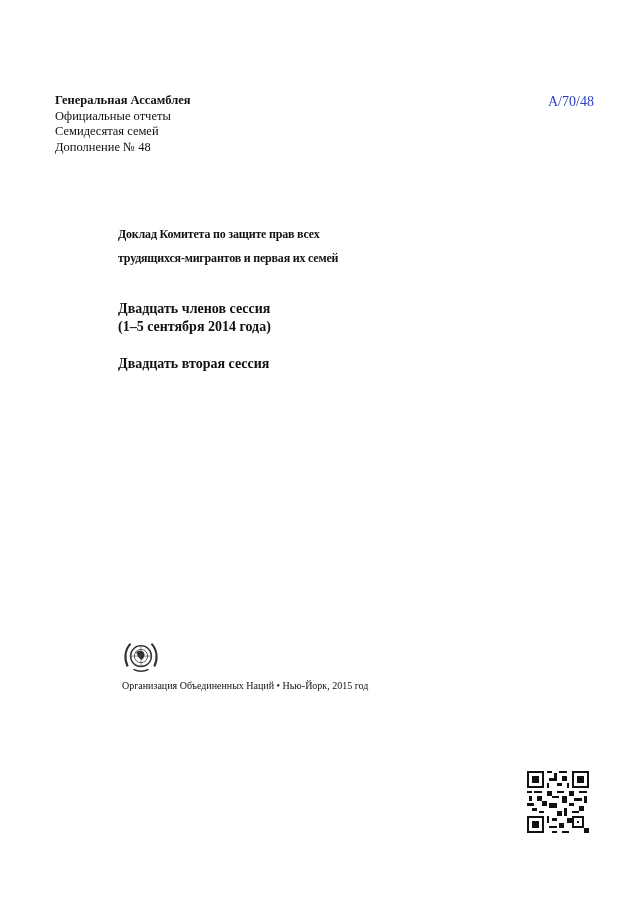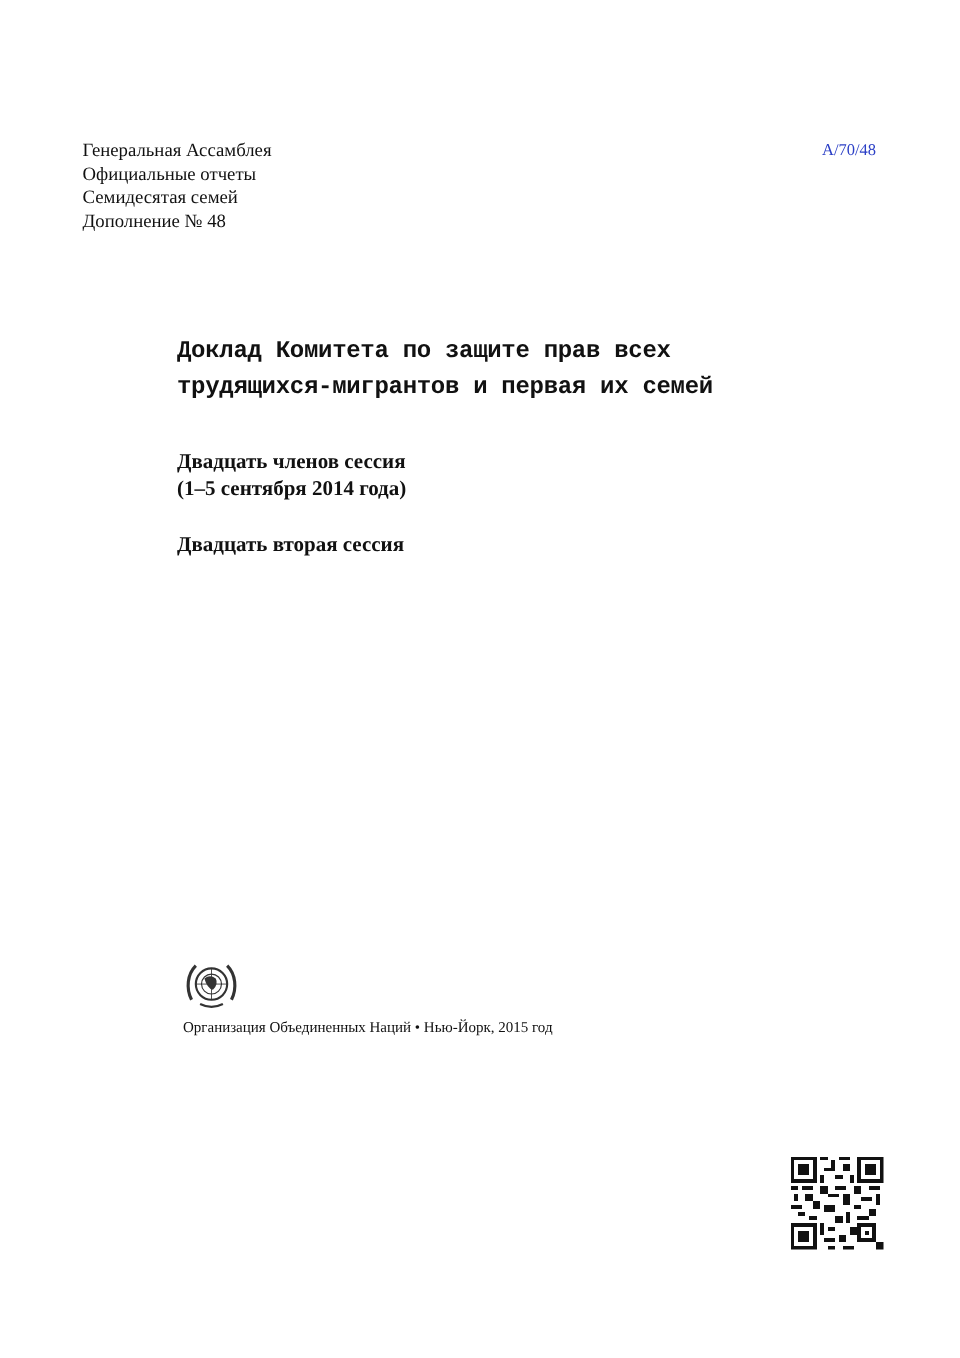--- a/index.html
+++ b/index.html
@@ -1,22 +1,22 @@
 <!DOCTYPE html>
 <html><head>
 <meta charset="utf-8">
 <style>
   html, body { margin: 0; padding: 0; background: #ffffff; }
   body { width: 640px; height: 905px; position: relative; overflow: hidden;
          font-family: "Liberation Serif", "DejaVu Serif", serif; color: #111; }
   .abs { position: absolute; }
   .hdr { left: 55px; top: 93px; font-size: 12.5px; line-height: 15.5px; }
-  .hdr .bold { font-weight: normal; }
-  .symbol { left: 548px; top: 94px; font-size: 11px; color: #2b3fc6; }
-  .title { left: 118px; top: 222px; font-size: 16px; font-weight: bold; line-height: 24px; letter-spacing: -0.2px; font-family: Liberation Mono, monospace; }
+  .hdr .bold { font-weight: bold; }
+  .symbol { left: 548px; top: 94px; font-size: 14px; color: #2b3fc6; }
+  .title { left: 118px; top: 222px; font-size: 12px; font-weight: bold; line-height: 24px; letter-spacing: -0.2px; }
   .sess { left: 118px; font-size: 14px; font-weight: bold; line-height: 18px; }
   .s1 { top: 300px; }
   .s2 { top: 355px; }
   .emblem { left: 122px; top: 638px; width: 38px; height: 38px; }
   .pub { left: 122px; top: 677px; font-size: 10px; line-height: 18px; }
   .qr { left: 527px; top: 771px; width: 62px; height: 62px; }
 </style>
 </head>
 <body>
 

